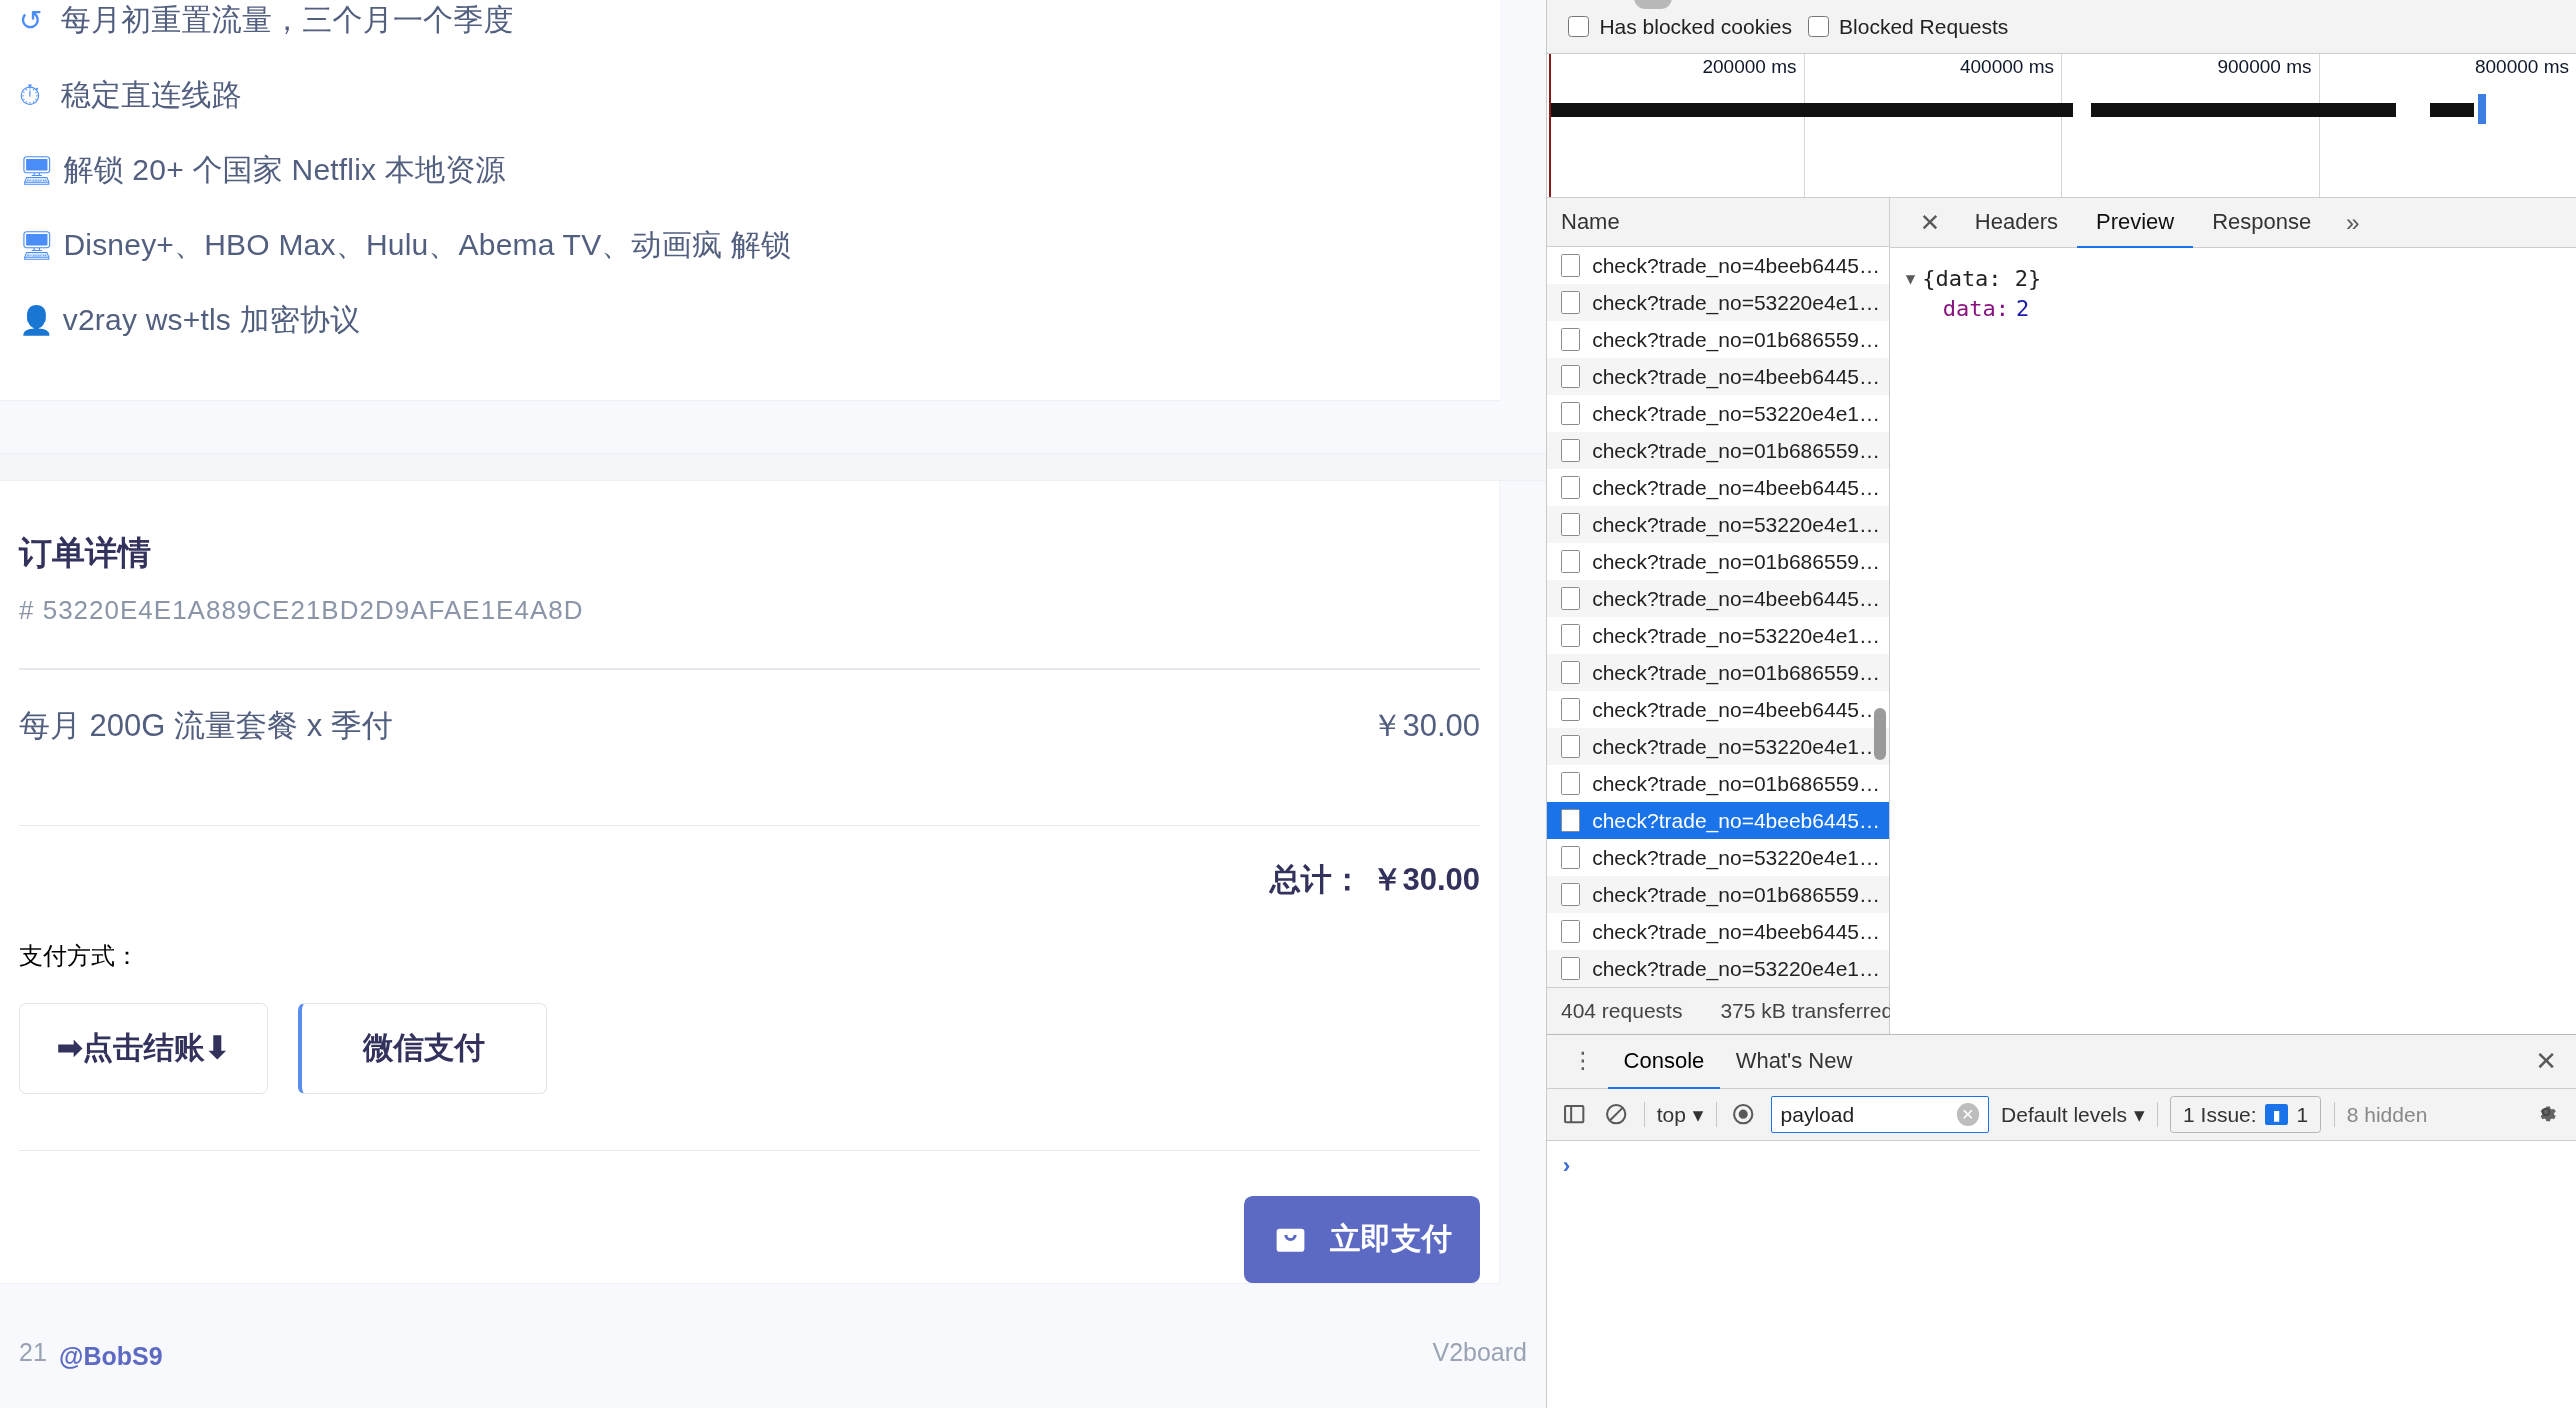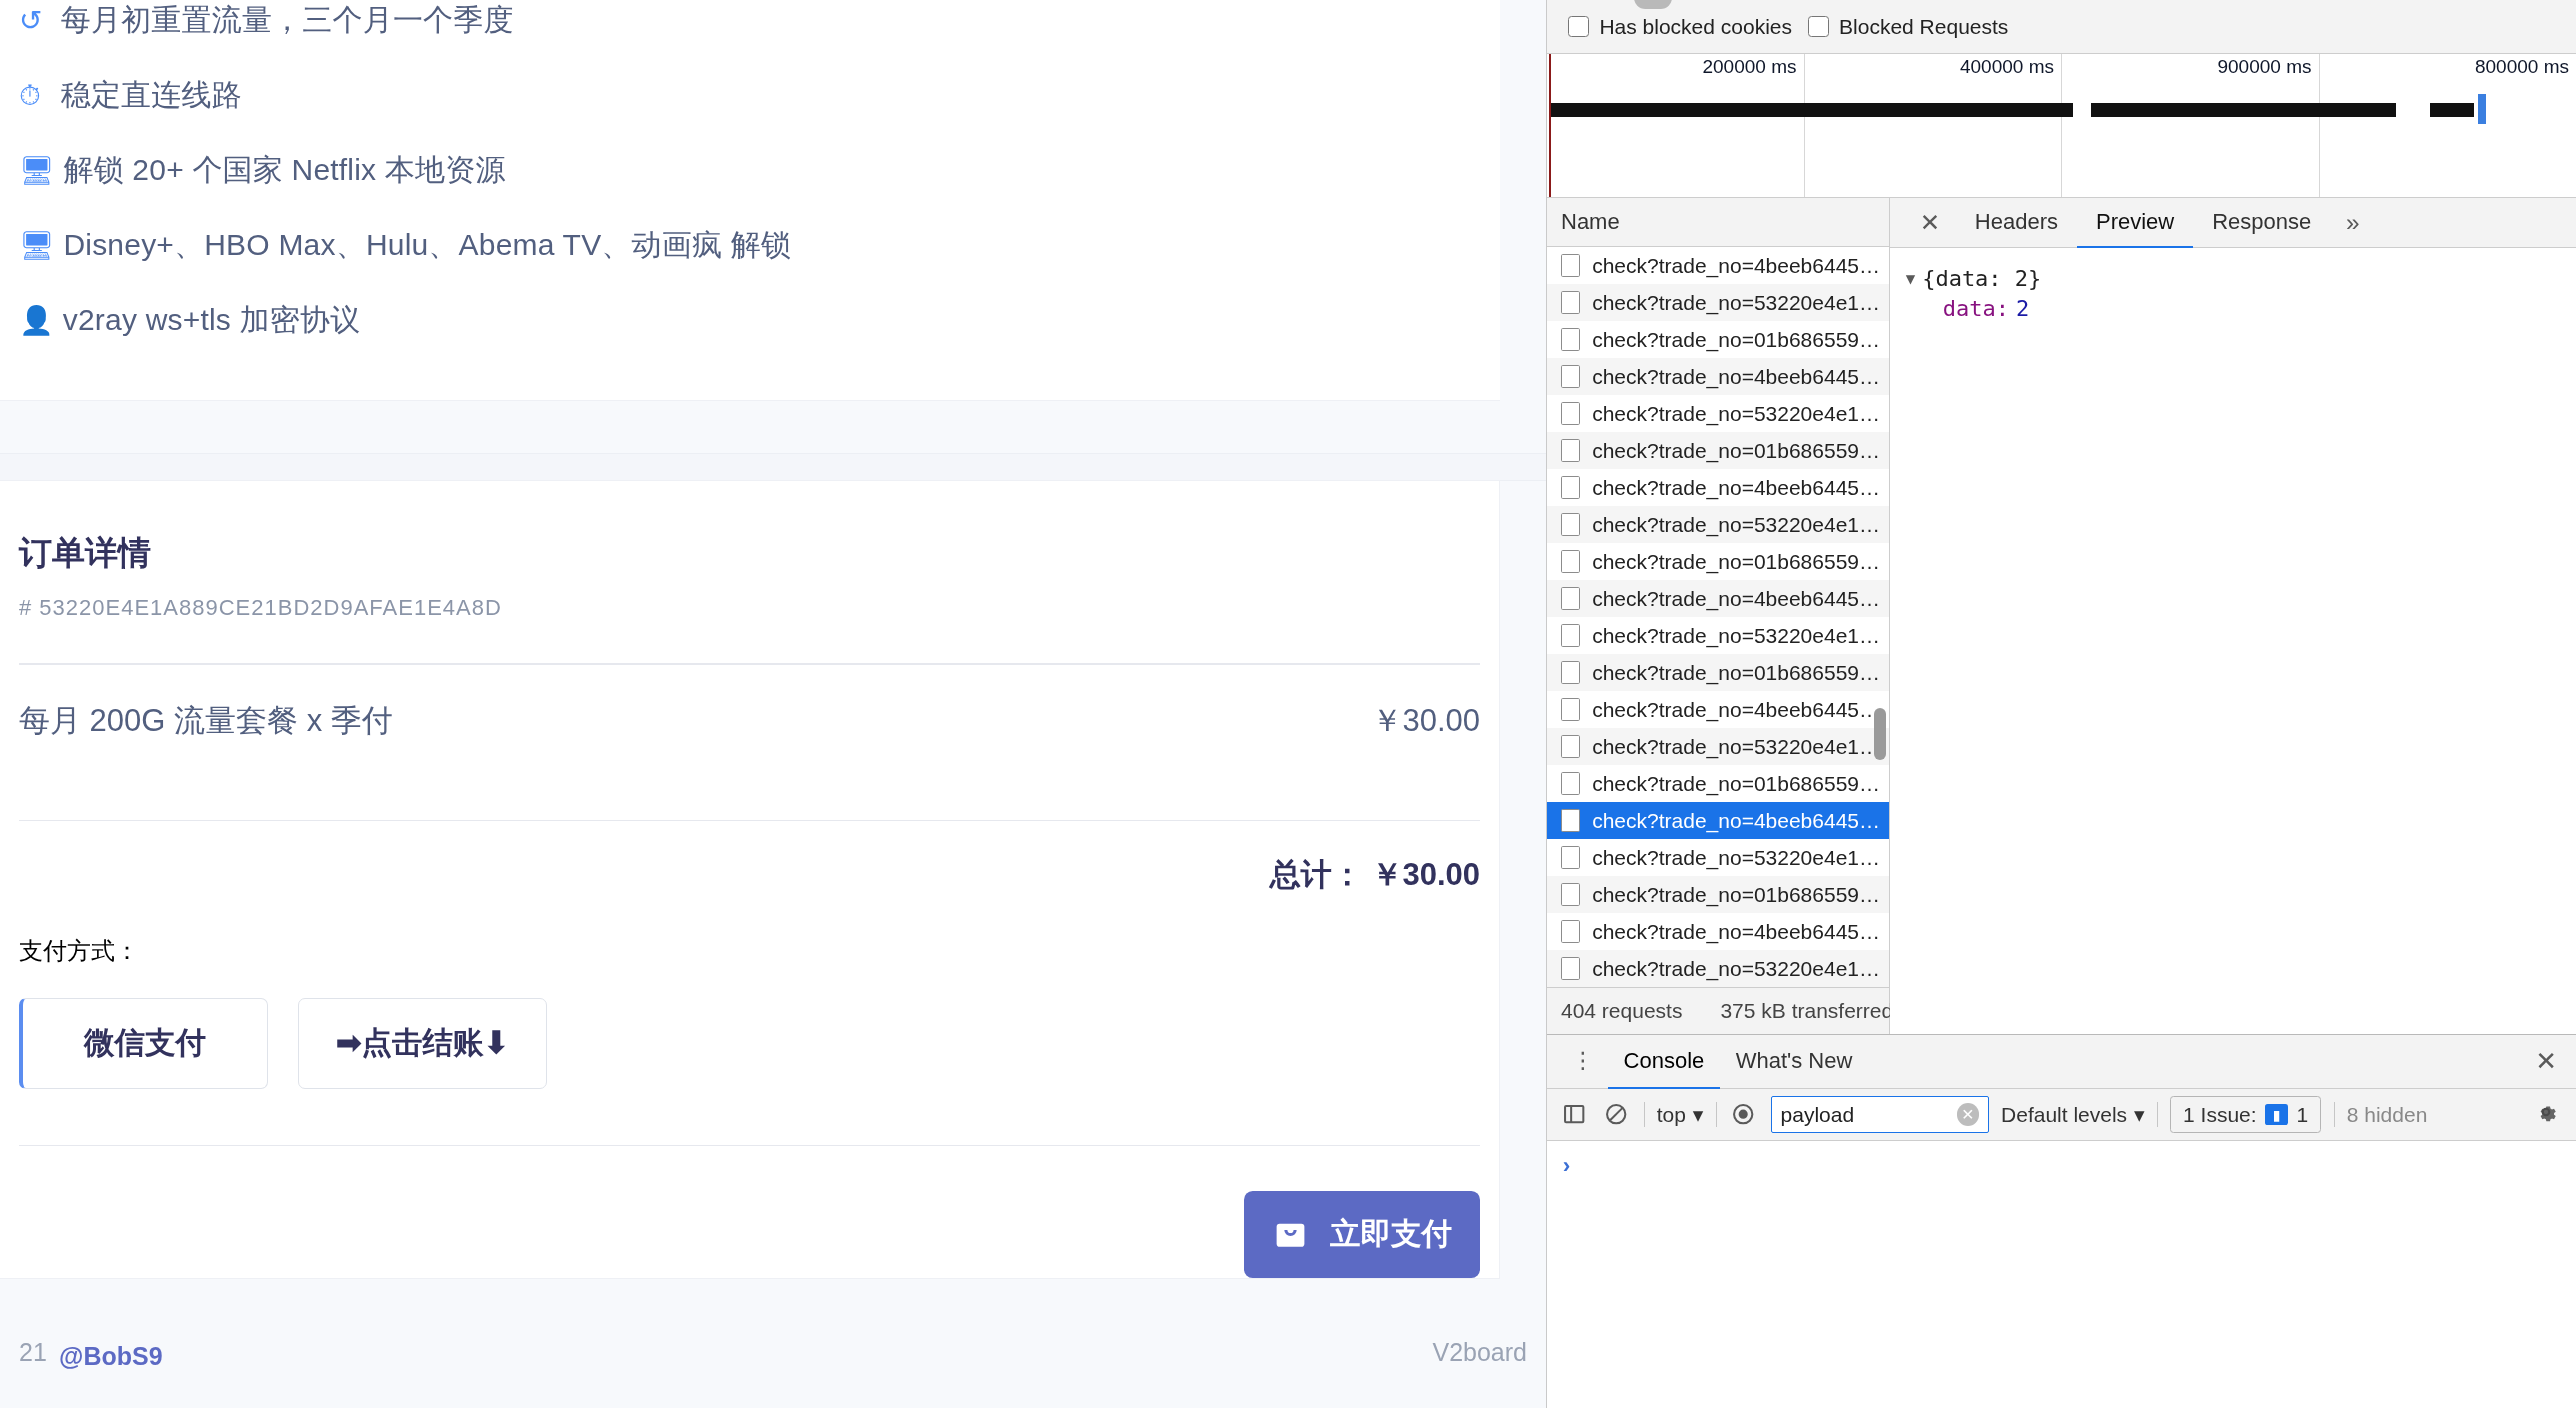--- a/index.html
+++ b/index.html
@@ -60,21 +60,21 @@
     border-left: none;
     padding: 0 19px 0 19px;
   }
   .order-title {
     font-size: 33px;
     font-weight: bold;
     color: #32325d;
     padding-top: 50px;
   }
   .order-no {
-    font-size: 22px;
+    font-size: 26px;
     color: #8b95a8;
     letter-spacing: 1px;
     padding-top: 19px;
     font-family: "Liberation Sans", sans-serif;
   }
   .hr { height: 1.7px; background: #e6e8ee; margin-top: 42px; }
 
   .line-row {
     display: flex; align-items: center; justify-content: space-between;
     height: 113px;
@@ -365,22 +365,22 @@
       <div class="hr"></div>
 
       <div class="total-row">
         <div class="total-label">总计：</div>
         <div class="total-value">￥30.00</div>
       </div>
 
       <div class="pay-label">支付方式：</div>
 
       <div class="pay-methods">
+        <div class="pay-opt">➡点击结账⬇</div>
         <div class="pay-opt selected">微信支付</div>
-        <div class="pay-opt">➡点击结账⬇</div>
       </div>
 
       <div class="hr2"></div>
 
       <div class="submit-wrap">
         <button class="submit-btn">
           <svg class="bag-icon" viewBox="0 0 24 24" fill="none" stroke="#ffffff" stroke-width="2">
             <rect x="3" y="5" width="18" height="15" rx="2" fill="#ffffff" stroke="none"></rect>
             <path d="M9 9a3 3 0 0 0 6 0" stroke="#5c6ac4" stroke-width="2" fill="none"></path>
           </svg>

